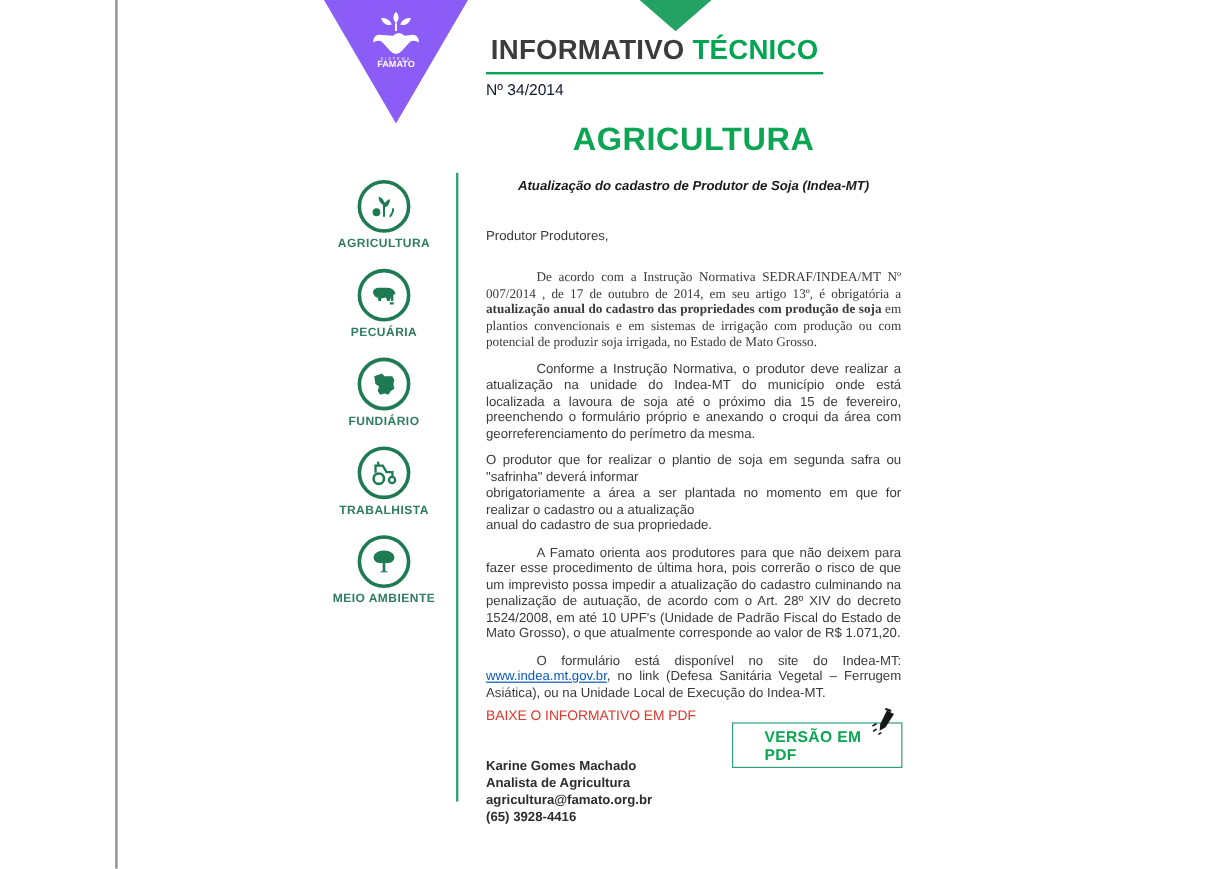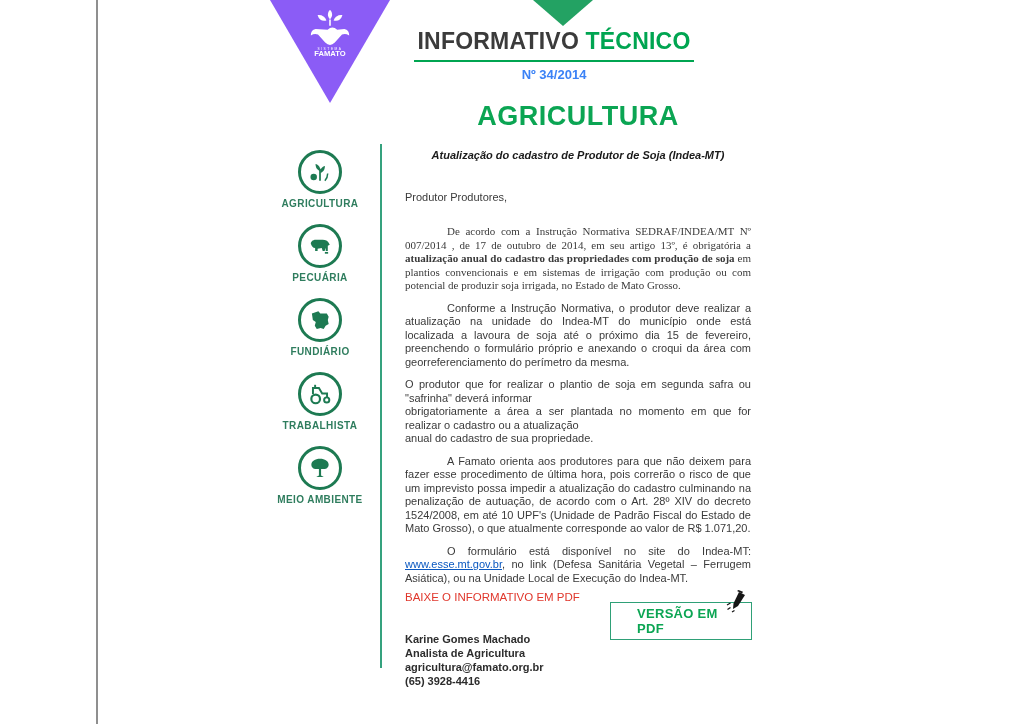--- a/index.html
+++ b/index.html
@@ -9,26 +9,26 @@
   .page-edge { position: absolute; left: 96px; top: 0; width: 2px; height: 724px; background: #8f8f8f; }
 
   
   .pennant-big { position: absolute; left: 270px; top: 0; width: 120px; height: 103px;
                  background: #8b5cf6; clip-path: polygon(0 0, 100% 0, 50% 100%);
                  display: flex; flex-direction: column; align-items: center; }
   .pennant-small { position: absolute; left: 533px; top: 0; width: 60px; height: 26px;
                    background: #23a263; clip-path: polygon(0 0, 100% 0, 50% 100%); }
   .logo-wrap { margin-top: 8px; text-align: center; color: #fff; }
 
-  .masthead { position: absolute; left: 389px; top: 28px; width: 330px; text-align: center; }
+  .masthead { position: absolute; left: 405px; top: 28px; width: 330px; }
   .masthead-title { display: inline-block; font-size: 23px; font-weight: bold; letter-spacing: 0.2px;
                     border-bottom: 2px solid #00a551; padding: 0 4px 5px 4px; }
   .masthead-title .t1 { color: #3b3b3b; }
   .masthead-title .t2 { color: #00a551; }
-  .issue-no { margin-top: 5px; font-size: 13px; font-weight: bold; color: #3b82f6; }
+  .issue-no { margin-top: 5px; font-size: 13px; font-weight: normal; color: #0f172a; }
 
   .section-title { position: absolute; left: 405px; top: 101px; width: 346px; text-align: center;
                    font-size: 27px; font-weight: bold; color: #0ba553; letter-spacing: 0.5px; }
 
   
   .sidebar { position: absolute; left: 248px; top: 150px; width: 144px;
              display: flex; flex-direction: column; align-items: center; gap: 15px; }
   .side-item { display: flex; flex-direction: column; align-items: center; width: 100%; cursor: pointer; }
   .side-circle { width: 44px; height: 44px; border: 3px solid #1d7a52; border-radius: 50%;
                  background: #fff; display: flex; align-items: center; justify-content: center; }
@@ -166,21 +166,21 @@
   <p class="para">Conforme a Instrução Normativa, o produtor deve realizar a atualização na unidade do Indea-MT do município onde está localizada a lavoura de soja até o próximo dia 15 de fevereiro, preenchendo o formulário próprio e anexando o croqui da área com georreferenciamento do perímetro da mesma.</p>
 
   <p class="para no-indent">
     <span class="block-line">O produtor que for realizar o plantio de soja em segunda safra ou "safrinha" deverá informar</span>
     <span class="block-line">obrigatoriamente a área a ser plantada no momento em que for realizar o cadastro ou a atualização</span>
     <span class="block-line">anual do cadastro de sua propriedade.</span>
   </p>
 
   <p class="para">A Famato orienta aos produtores para que não deixem para fazer esse procedimento de última hora, pois correrão o risco de que um imprevisto possa impedir a atualização do cadastro culminando na penalização de autuação, de acordo com o Art. 28º XIV do decreto 1524/2008, em até 10 UPF's (Unidade de Padrão Fiscal do Estado de Mato Grosso), o que atualmente corresponde ao valor de R$ 1.071,20.</p>
 
-  <p class="para"><span>O formulário está disponível no site do Indea-MT: </span><span class="link">www.esse.mt.gov.br</span><span>, no link (Defesa Sanitária Vegetal – Ferrugem Asiática), ou na Unidade Local de Execução do Indea-MT.</span></p>
+  <p class="para"><span>O formulário está disponível no site do Indea-MT: </span><span class="link">www.indea.mt.gov.br</span><span>, no link (Defesa Sanitária Vegetal – Ferrugem Asiática), ou na Unidade Local de Execução do Indea-MT.</span></p>
 
   <div class="download">BAIXE O INFORMATIVO EM PDF</div>
 
   <div class="signature">
     <div>Karine Gomes Machado</div>
     <div>Analista de Agricultura</div>
     <div>agricultura@famato.org.br</div>
     <div>(65) 3928-4416</div>
   </div>
 

